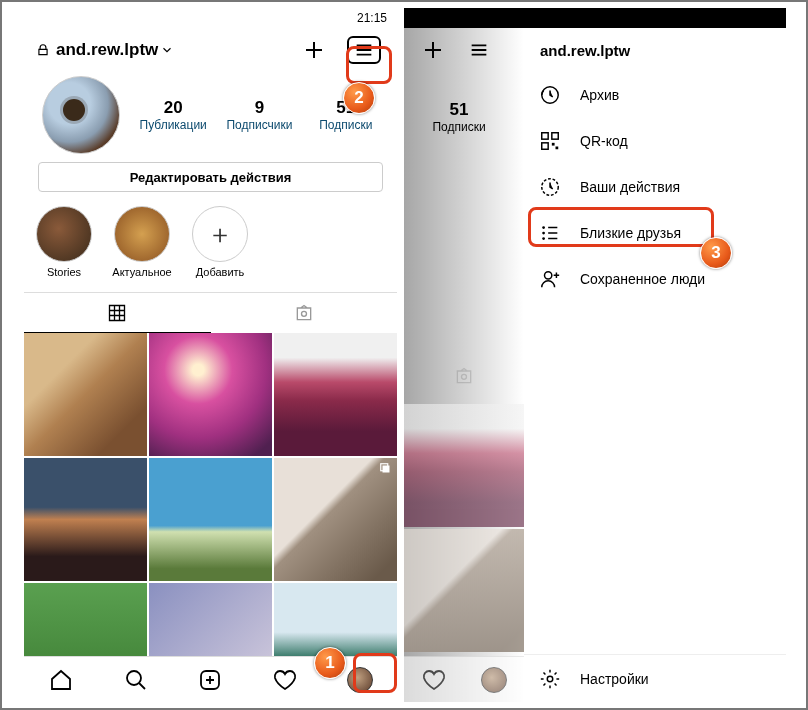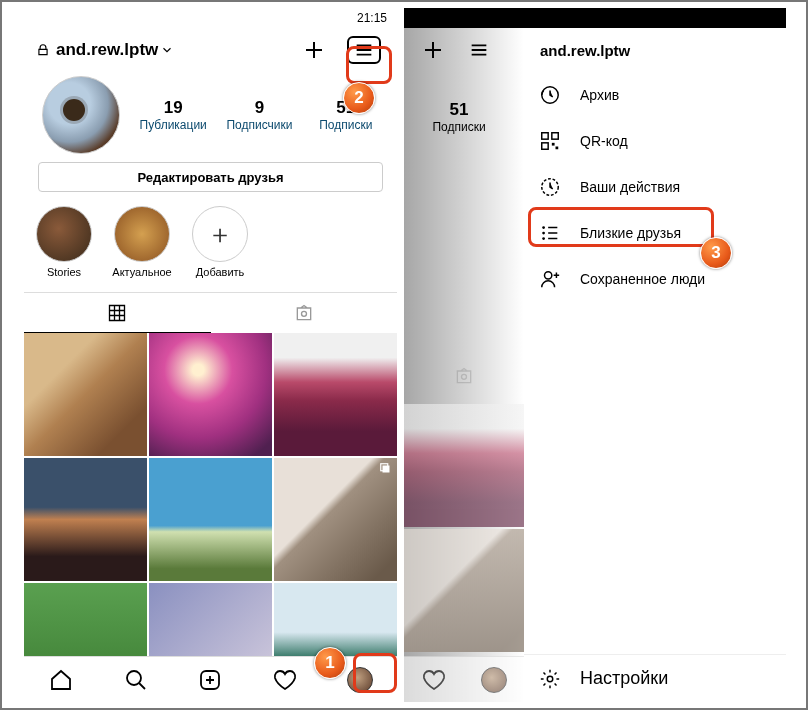--- a/index.html
+++ b/index.html
@@ -51,21 +51,21 @@
 .multi{position:absolute;top:4px;right:4px;width:14px;height:14px}
 .bottom{position:absolute;bottom:0;left:0;right:0;height:46px;background:#fff;border-top:1px solid #ddd;display:flex;align-items:center;justify-content:space-around}
 .bic{width:26px;height:26px;display:flex;align-items:center;justify-content:center}
 .pav{width:26px;height:26px;border-radius:50%;background:radial-gradient(circle at 40% 40%,#c0a080,#5a3a2a);border:1px solid #333}
 
 .rtop{height:44px;display:flex;align-items:center;padding:0 6px}
 .rtitle{font-size:15px;font-weight:600;margin-left:10px}
 .menu{}
 .mitem{height:46px;display:flex;align-items:center;padding:0 14px;font-size:14px}
 .mic{width:24px;height:24px;margin-right:18px;display:flex;align-items:center;justify-content:center}
-.settings{position:absolute;bottom:0;left:0;right:0;height:48px;border-top:1px solid #eee;display:flex;align-items:center;padding:0 14px;font-size:18px}
+.settings{position:absolute;bottom:0;left:0;right:0;height:48px;border-top:1px solid #eee;display:flex;align-items:center;padding:0 14px;font-size:14px}
 .rshadow{position:absolute;top:0;bottom:0;left:0;width:120px;background:linear-gradient(90deg,rgba(0,0,0,0.35),rgba(0,0,0,0))}
 .rtabs{position:absolute;left:0;top:64px;width:120px;display:flex;height:40px}
 .rtab{flex:1;display:flex;align-items:center;justify-content:center;opacity:.55}
 .rstat{position:absolute;left:10px;top:110px;width:90px;text-align:center}
 .rstat .n{font-size:17px;font-weight:700}
 .rstat .l{font-size:12px}
 .rgrid{position:absolute;left:0;top:396px;width:120px;display:grid;grid-template-columns:1fr;gap:2px;opacity:.6}
 .rc{height:123px}
 .rbottom{position:absolute;bottom:0;left:0;width:120px;height:46px;display:flex;align-items:center;justify-content:space-around;background:#fff;border-top:1px solid #ddd;opacity:.6}
 
@@ -96,33 +96,33 @@
       </div>
     <div class="ico burger">
         <svg viewBox="0 0 24 24" width="22" height="22">
           <path stroke="#000" stroke-width="2" d="M4 7h16M4 12h16M4 17h16"></path>
         </svg>
       </div>
   </div>
   <div class="stats">
     <div class="avatar"></div>
     <div class="stat">
-        <div class="n">19</div>
+        <div class="n">20</div>
         <div class="l">Публикации</div>
       </div>
     <div class="stat">
         <div class="n">9</div>
         <div class="l">Подписчики</div>
       </div>
     <div class="stat">
         <div class="n">51</div>
         <div class="l">Подписки</div>
       </div>
   </div>
-  <div class="editbtn">Редактировать друзья</div>
+  <div class="editbtn">Редактировать действия</div>
   <div class="highlights">
     <div class="hl">
         <div class="hlc s1"></div>
         <div class="t">Stories</div>
       </div>
     <div class="hl">
         <div class="hlc s2"></div>
         <div class="t">Актуальное</div>
       </div>
     <div class="hl">

